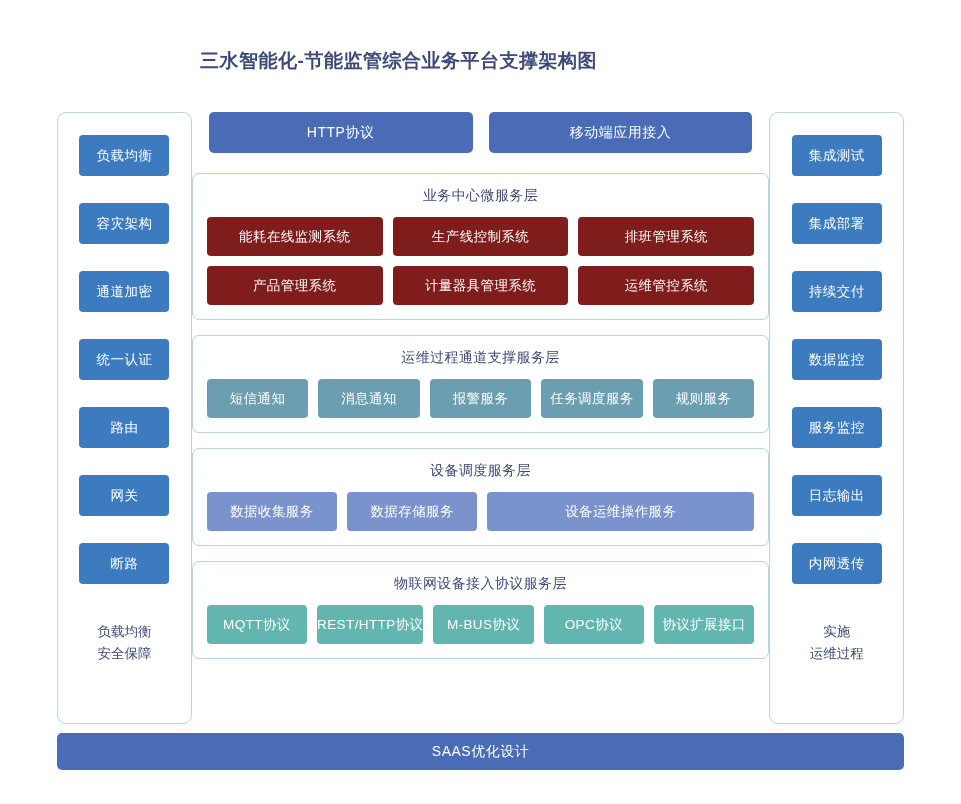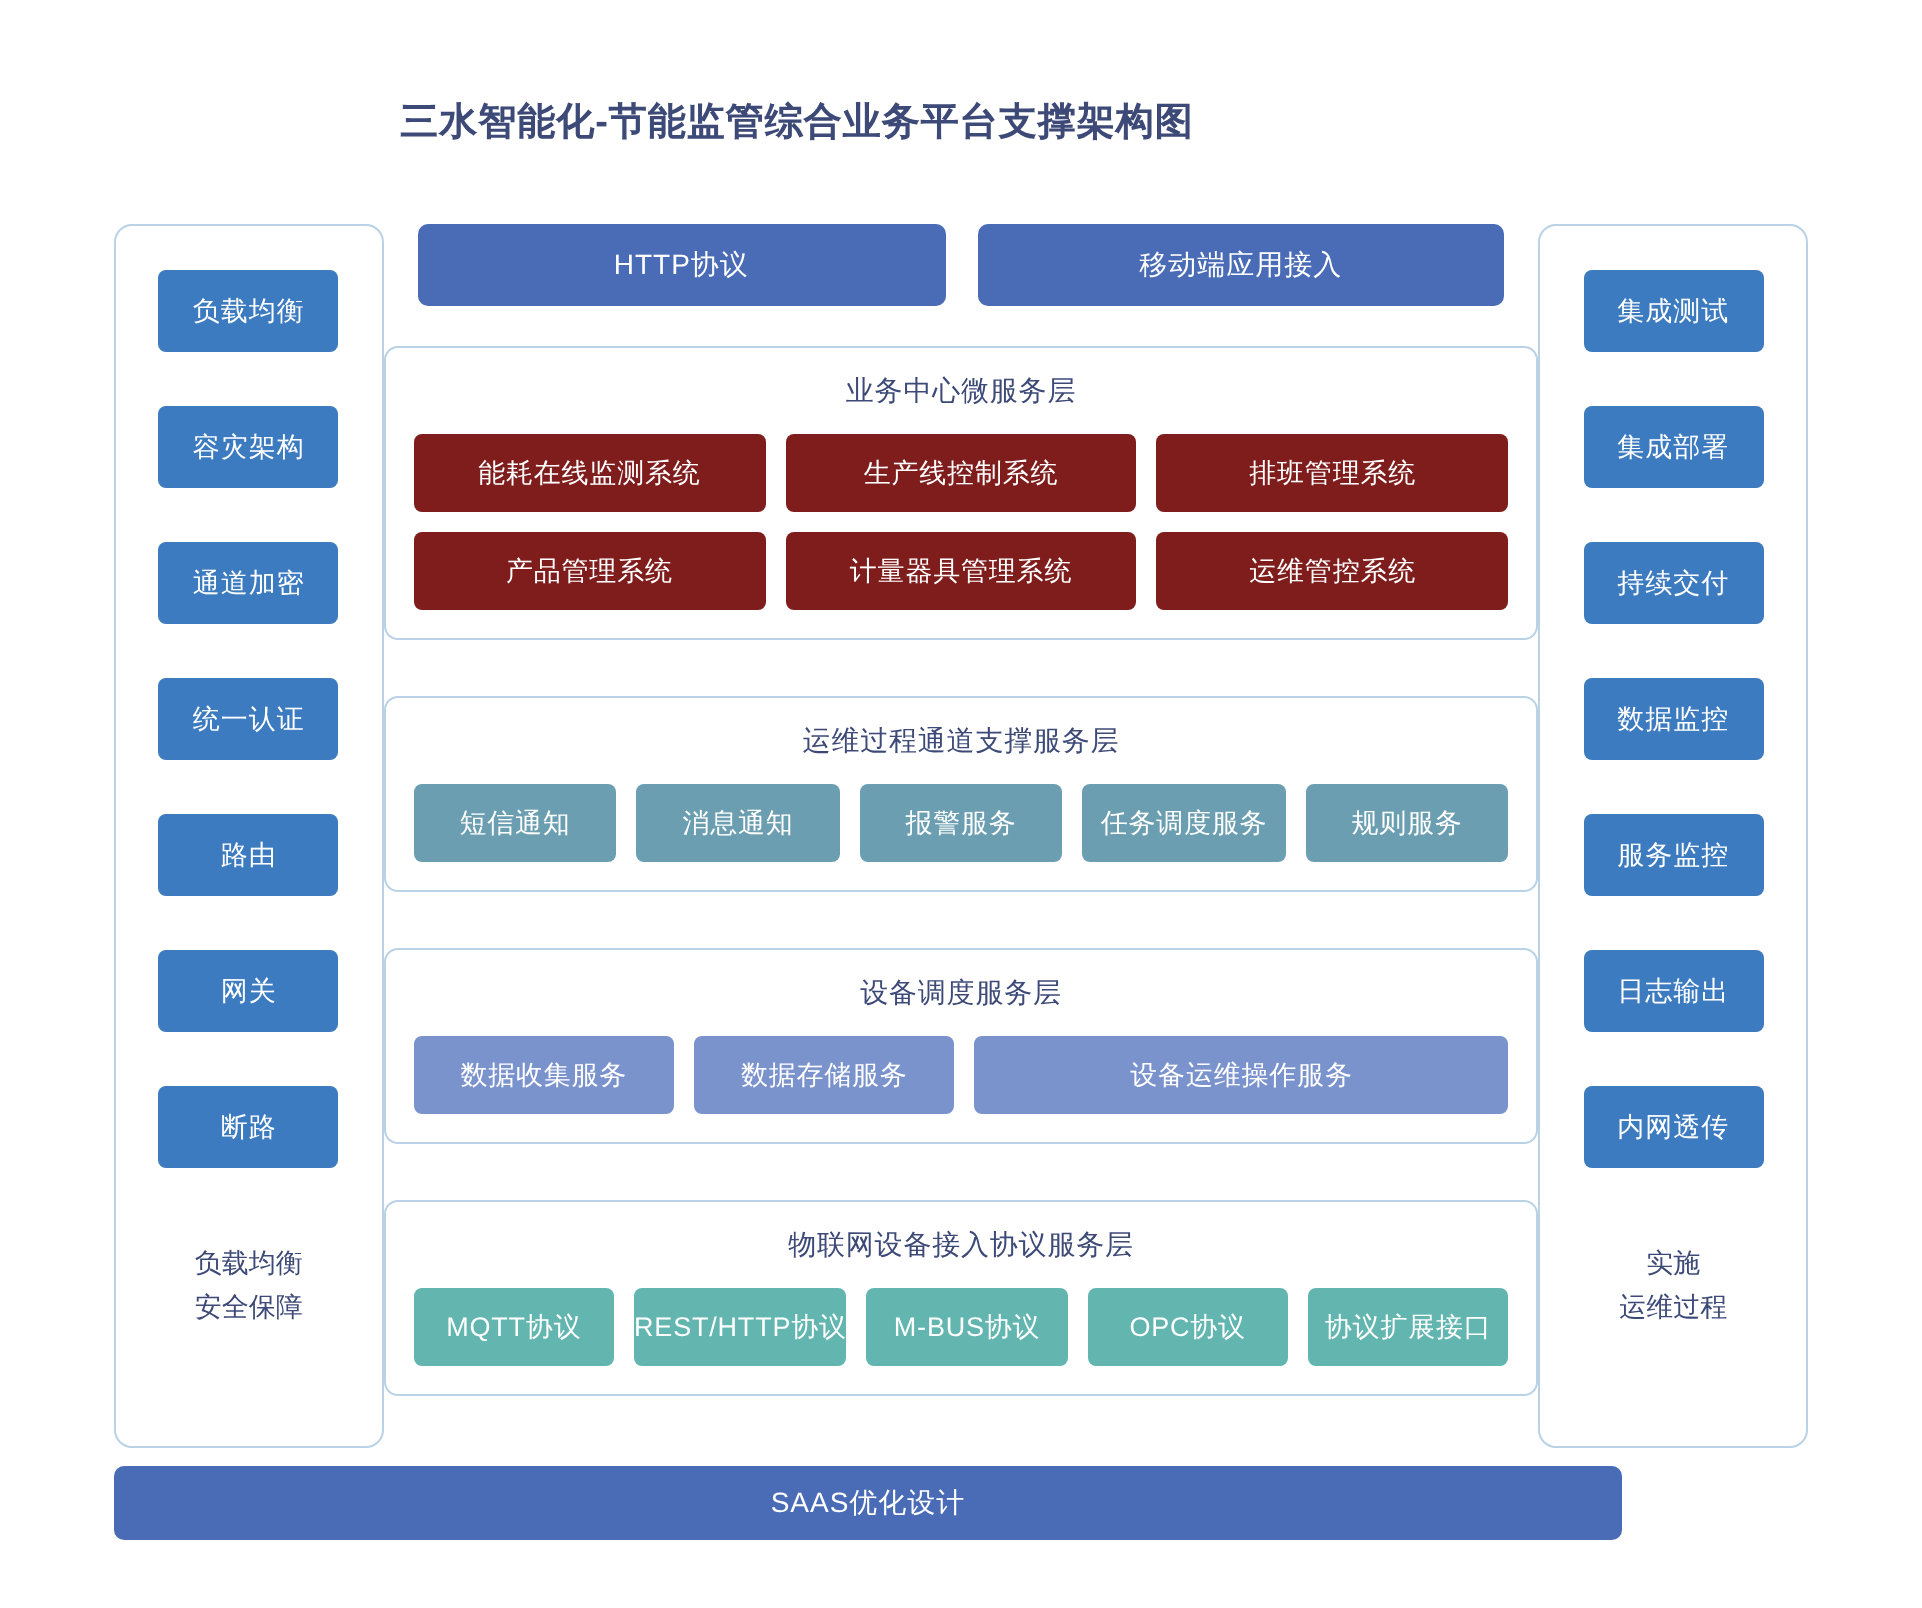--- a/index.html
+++ b/index.html
@@ -107,21 +107,21 @@
     letter-spacing: 0.5px;
   }
 
   
   .layer {
     box-sizing: border-box;
     border: 1.3px solid #b9d2e6;
     border-radius: 7px;
     background: #ffffff;
     padding: 13px 14px 14px 14px;
-    margin-bottom: 28px;
+    margin-bottom: 15px;
   }
   .layer-title {
     text-align: center;
     font-size: 14px;
     color: #3d4a78;
     margin-bottom: 12px;
     letter-spacing: 0.4px;
   }
   .tile-row {
     display: flex;
@@ -147,21 +147,21 @@
   .tile.support  { background: #6b9eb0; }
   .tile.device   { background: #7b93cc; }
   .tile.iot      { background: #63b5b0; }
   .tile.wide2    { flex: 2.05; }
 
   
   .bottom-bar {
     position: absolute;
     left: 57px;
     top: 733px;
-    width: 754px;
+    width: 847px;
     height: 37px;
     box-sizing: border-box;
     background: #4a6bb5;
     border-radius: 5px;
     color: #ffffff;
     font-size: 14px;
     display: flex;
     align-items: center;
     justify-content: center;
     letter-spacing: 0.5px;

